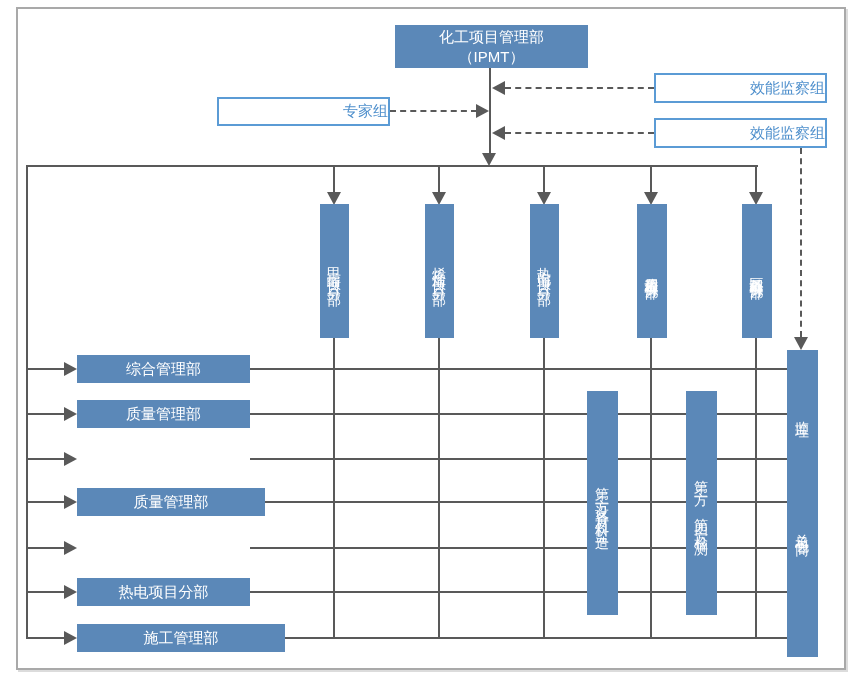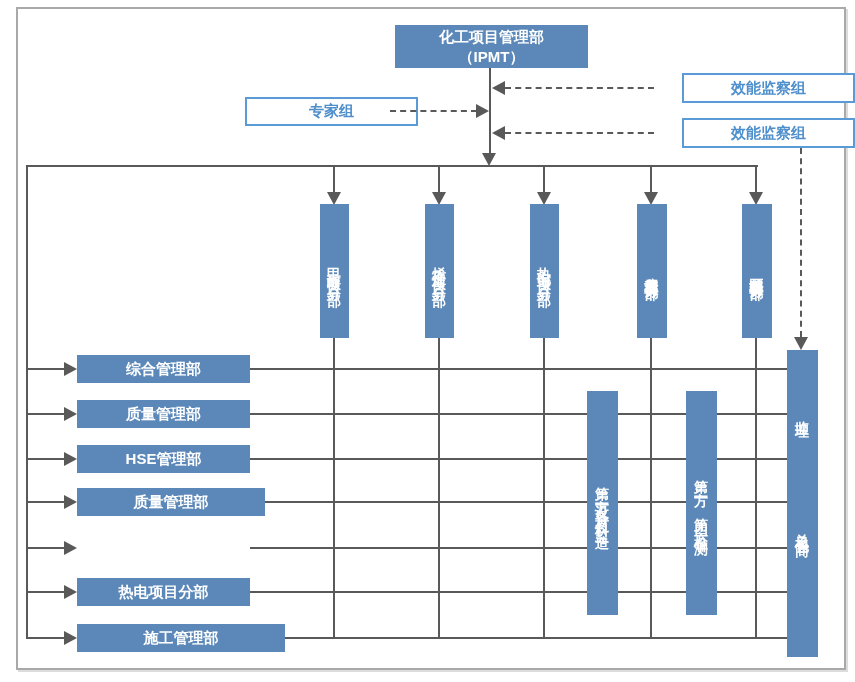--- a/index.html
+++ b/index.html
@@ -1,19 +1,18 @@
 <!DOCTYPE html>
 <html><head>
 <meta charset="utf-8">
 <style>
   html,body{margin:0;padding:0;background:#fff;}
   #stage{
     position:relative;width:855px;height:682px;background:#ffffff;overflow:hidden;
     font-family:"Liberation Sans","DejaVu Sans",sans-serif;
-    font-weight:bold;
   }
   #frame{
     position:absolute;left:16px;top:7px;width:830px;height:663px;
     border:2px solid #a9a9a9;box-sizing:border-box;background:#fff;
     box-shadow:2px 2px 0 #dcdcdc;
   }
   
   .hl{position:absolute;height:2px;background:#595959;}
   .vl{position:absolute;width:2px;background:#595959;}
   .dh{position:absolute;height:0;border-top:2px dashed #595959;}
@@ -22,22 +21,22 @@
   .ar{position:absolute;width:0;height:0;border-top:7px solid transparent;border-bottom:7px solid transparent;border-left:13px solid #595959;}
   .al{position:absolute;width:0;height:0;border-top:7px solid transparent;border-bottom:7px solid transparent;border-right:13px solid #595959;}
   
   .bfill{
     position:absolute;background:#5b88b8;color:#ffffff;
     display:flex;align-items:center;justify-content:center;
     font-size:15px;text-align:center;
   }
   .boutline{
     position:absolute;background:#ffffff;border:2px solid #5b9bd5;color:#4e8fcc;
-    display:flex;align-items:center;justify-content:center;
-    font-size:15px;box-sizing:border-box;text-align:center;margin-left:28px;
+    display:flex;align-items:center;justify-content:flex-end;
+    font-size:15px;box-sizing:border-box;text-align:center;
   }
   .root{flex-direction:column;line-height:20px;}
   .vt{writing-mode:vertical-rl;font-size:14px;letter-spacing:5px;}
   .vt8{letter-spacing:1px;}
   .vt9{letter-spacing:6px;}
   .inner-vt{position:absolute;left:50%;transform:translateX(-50%);writing-mode:vertical-rl;font-size:14px;letter-spacing:3px;color:#fff;}
 </style>
 </head>
 <body>
 
@@ -137,23 +136,20 @@
   <div class="bfill" style="left:742px;top:204px;width:30px;height:134px;">
     <span class="vt vt8">区外工程项目分部</span>
   </div>
 
   <div class="bfill" style="left:77px;top:355px;width:173px;height:28px;">
     <span>综合管理部</span>
   </div>
   <div class="bfill" style="left:77px;top:400px;width:173px;height:28px;">
     <span>质量管理部</span>
   </div>
-  <div class="bfill" style="left:77px;top:445px;width:173px;height:28px;">
-    <span>HSE管理部</span>
-  </div>
   <div class="bfill" style="left:77px;top:488px;width:188px;height:28px;">
     <span>质量管理部</span>
   </div>
   <div class="bfill" style="left:77px;top:578px;width:173px;height:28px;">
     <span>热电项目分部</span>
   </div>
   <div class="bfill" style="left:77px;top:624px;width:208px;height:28px;">
     <span>施工管理部</span>
   </div>
 

